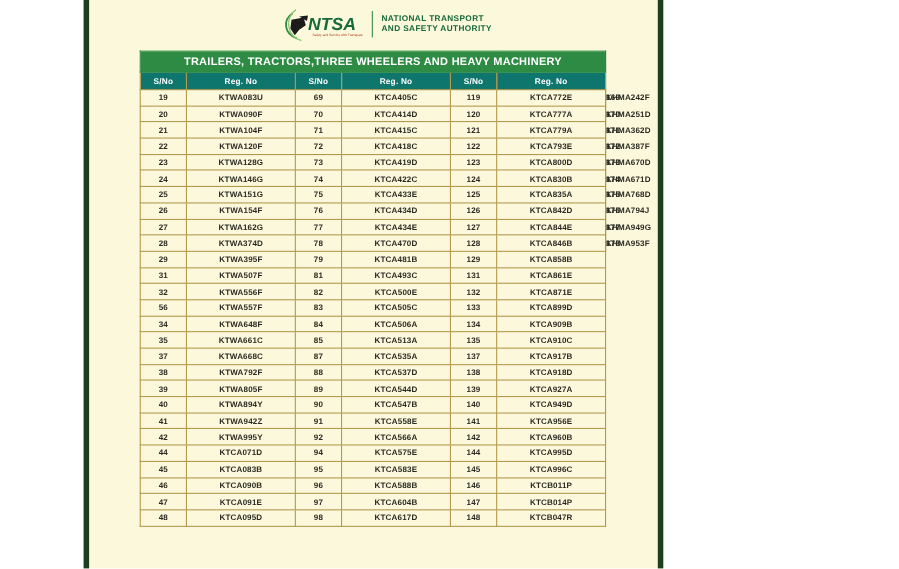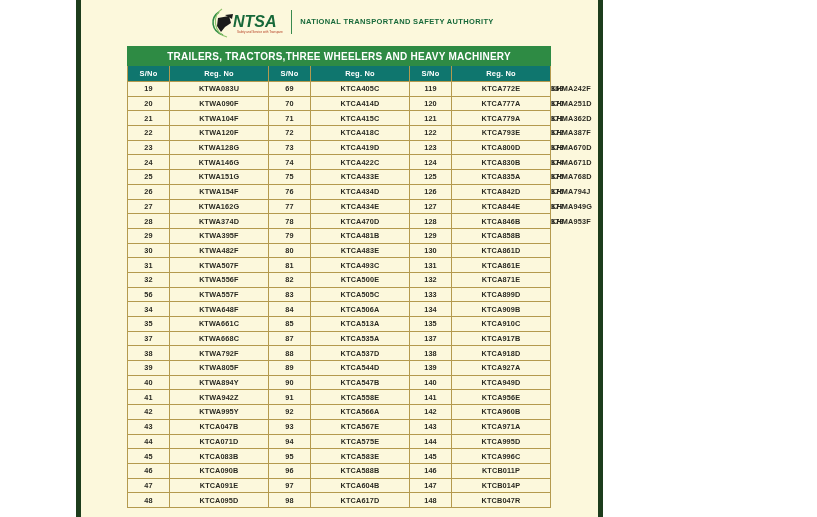--- a/index.html
+++ b/index.html
@@ -53,21 +53,21 @@
     justify-content: center;
   }
   .logo-mark svg { display: block; }
   .logo-divider {
     width: 1px;
     height: 24px;
     background: #3a8a4e;
   }
   .logo-text {
     display: flex;
-    flex-direction: row;
+    flex-direction: column;
     justify-content: flex-end;
     line-height: 1.15;
   }
   .logo-text span {
     font-size: 7.5px;
     font-weight: bold;
     letter-spacing: 0.35px;
     color: #17693a;
     white-space: nowrap;
   }
@@ -284,30 +284,20 @@
               <td>29</td>
               <td>KTWA395F</td>
               <td>79</td>
               <td>KTCA481B</td>
               <td>129</td>
               <td>KTCA858B</td>
               <td class="blank"></td>
               <td class="blank"></td>
             </tr>
             <tr>
-              <td>30</td>
-              <td>KTWA482F</td>
-              <td>80</td>
-              <td>KTCA483E</td>
-              <td>130</td>
-              <td>KTCA861D</td>
-              <td class="blank"></td>
-              <td class="blank"></td>
-            </tr>
-            <tr>
               <td>31</td>
               <td>KTWA507F</td>
               <td>81</td>
               <td>KTCA493C</td>
               <td>131</td>
               <td>KTCA861E</td>
               <td class="blank"></td>
               <td class="blank"></td>
             </tr>
             <tr>
@@ -404,30 +394,20 @@
               <td>42</td>
               <td>KTWA995Y</td>
               <td>92</td>
               <td>KTCA566A</td>
               <td>142</td>
               <td>KTCA960B</td>
               <td class="blank"></td>
               <td class="blank"></td>
             </tr>
             <tr>
-              <td>43</td>
-              <td>KTCA047B</td>
-              <td>93</td>
-              <td>KTCA567E</td>
-              <td>143</td>
-              <td>KTCA971A</td>
-              <td class="blank"></td>
-              <td class="blank"></td>
-            </tr>
-            <tr>
               <td>44</td>
               <td>KTCA071D</td>
               <td>94</td>
               <td>KTCA575E</td>
               <td>144</td>
               <td>KTCA995D</td>
               <td class="blank"></td>
               <td class="blank"></td>
             </tr>
             <tr>

